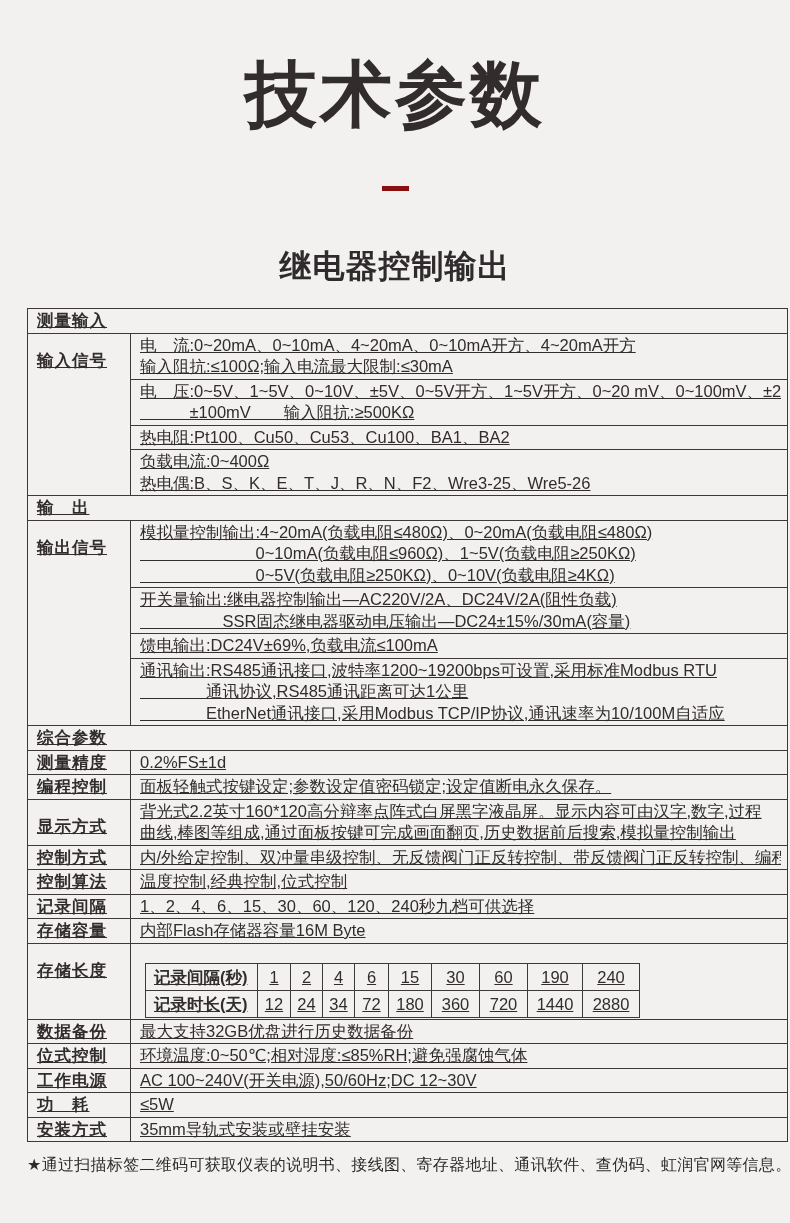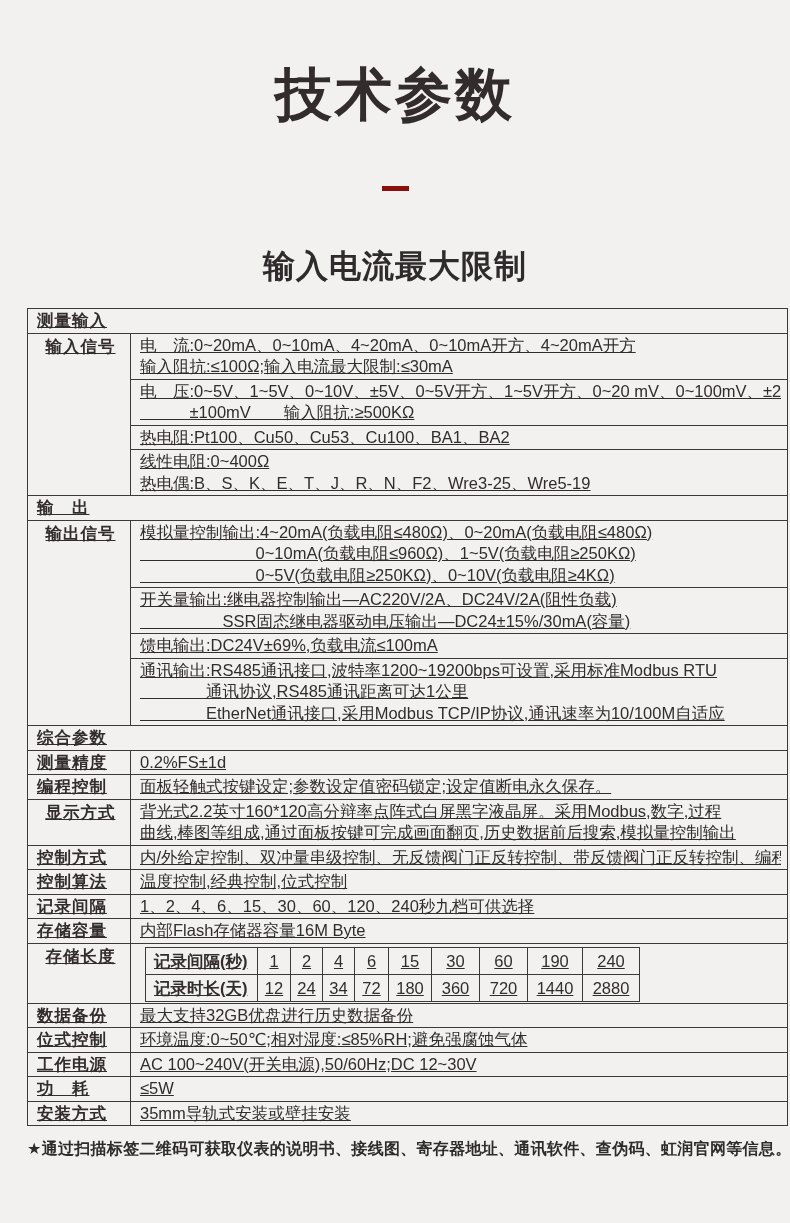--- a/index.html
+++ b/index.html
@@ -5,21 +5,21 @@
   html,body{margin:0;padding:0;}
   body{
     width:790px;height:1223px;overflow:hidden;
     background:#f3f1f0;
     font-family:"Liberation Sans","DejaVu Sans",sans-serif;
     color:#322c2d;
     position:relative;
   }
   .header{text-align:center;padding-top:50px;}
   .title{
-    margin:0;font-size:57px;line-height:88px;font-weight:900;
+    margin:0;font-size:72px;line-height:88px;font-weight:900;
     letter-spacing:3px;color:#322c2d;
   }
   .accent-dash{
     width:27px;height:5px;background:#8a0f0f;margin:48px auto 0;
   }
   .subtitle{
     margin:58px 0 0;font-size:32px;line-height:34px;font-weight:bold;
     letter-spacing:1px;color:#2f2a2b;
   }
   table.spec{
@@ -29,47 +29,47 @@
   }
   table.spec td{
     border:1.6px solid #3e3839;
     font-size:16.5px;line-height:21.5px;
     vertical-align:middle;
     padding:1px 6px 1px 9px;
   }
   col.c-label{width:103px;}
   td.sec{font-weight:bold;padding-left:15px;letter-spacing:1px;}
   td.lbl{font-weight:bold;padding-left:14px;letter-spacing:1px;}
-  td.lbl.top{vertical-align:top;padding-top:2px;text-align:center;}
+  td.lbl.top{vertical-align:top;padding-top:16px;}
   .ln{white-space:nowrap;overflow:hidden;}
   
   td.storage-val{vertical-align:top;padding:16px 6px 8px 9px;}
   table.rec{
-    border-collapse:collapse;margin:2px 0 0 5px;table-layout:fixed;
+    border-collapse:collapse;margin:18px 0 0 5px;table-layout:fixed;
   }
   table.rec td{
     border:1.6px solid #3e3839;
     font-size:16.5px;line-height:26px;
     padding:0 3px;text-align:center;white-space:nowrap;
   }
   table.rec td.rl{text-align:left;padding-left:8px;font-weight:bold;width:100px;}
   .rec-note{margin-top:14px;}
   .rec-note .ln{line-height:22px;}
   .footnote{
-    margin:13px 0 0 27px;font-size:16px;font-weight:bold;
+    margin:13px 0 0 27px;font-size:16px;font-weight:normal;
     letter-spacing:0.3px;white-space:nowrap;color:#2f2a2b;
   }
 </style>
 </head>
 <body>
 
 <div class="header">
   <h1 class="title">技术参数</h1>
   <div class="accent-dash"></div>
-  <h2 class="subtitle">输入电流最大限制</h2>
+  <h2 class="subtitle">继电器控制输出</h2>
 </div>
 
 <table class="spec">
   <colgroup>
       <col class="c-label">
       <col class="c-value">
     </colgroup>
 
   <tbody>
       <tr>
@@ -88,22 +88,22 @@
       <div class="ln">　　　±100mV　　输入阻抗:≥500KΩ</div>
     </td>
   </tr>
   <tr>
     <td>
       <div class="ln">热电阻:Pt100、Cu50、Cu53、Cu100、BA1、BA2</div>
     </td>
   </tr>
   <tr>
     <td>
-      <div class="ln">线性电阻:0~400Ω</div>
-      <div class="ln">热电偶:B、S、K、E、T、J、R、N、F2、Wre3-25、Wre5-19</div>
+      <div class="ln">负载电流:0~400Ω</div>
+      <div class="ln">热电偶:B、S、K、E、T、J、R、N、F2、Wre3-25、Wre5-26</div>
     </td>
   </tr>
 
   <tr>
     <td class="sec" colspan="2">输　出</td>
   </tr>
   <tr>
     <td class="lbl top" rowspan="4">输出信号</td>
     <td>
       <div class="ln">模拟量控制输出:4~20mA(负载电阻≤480Ω)、0~20mA(负载电阻≤480Ω)</div>
@@ -141,21 +141,21 @@
   </tr>
   <tr>
     <td class="lbl">编程控制</td>
     <td>
       <div class="ln">面板轻触式按键设定;参数设定值密码锁定;设定值断电永久保存。</div>
     </td>
   </tr>
   <tr>
     <td class="lbl top">显示方式</td>
     <td>
-      <div class="ln">背光式2.2英寸160*120高分辩率点阵式白屏黑字液晶屏。采用Modbus,数字,过程</div>
+      <div class="ln">背光式2.2英寸160*120高分辩率点阵式白屏黑字液晶屏。显示内容可由汉字,数字,过程</div>
       <div class="ln">曲线,棒图等组成,通过面板按键可完成画面翻页,历史数据前后搜索,模拟量控制输出</div>
     </td>
   </tr>
   <tr>
     <td class="lbl">控制方式</td>
     <td>
       <div class="ln">内/外给定控制、双冲量串级控制、无反馈阀门正反转控制、带反馈阀门正反转控制、编程控制</div>
     </td>
   </tr>
   <tr>

